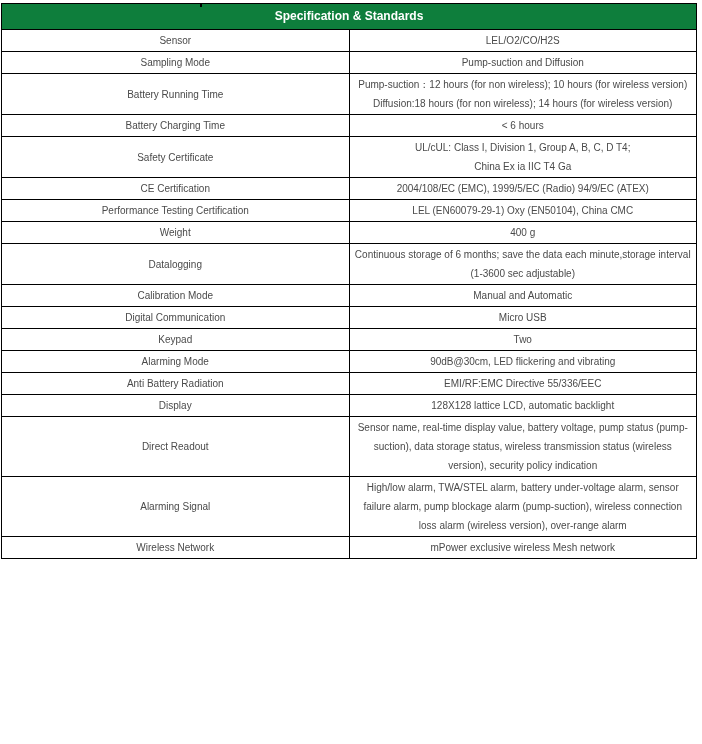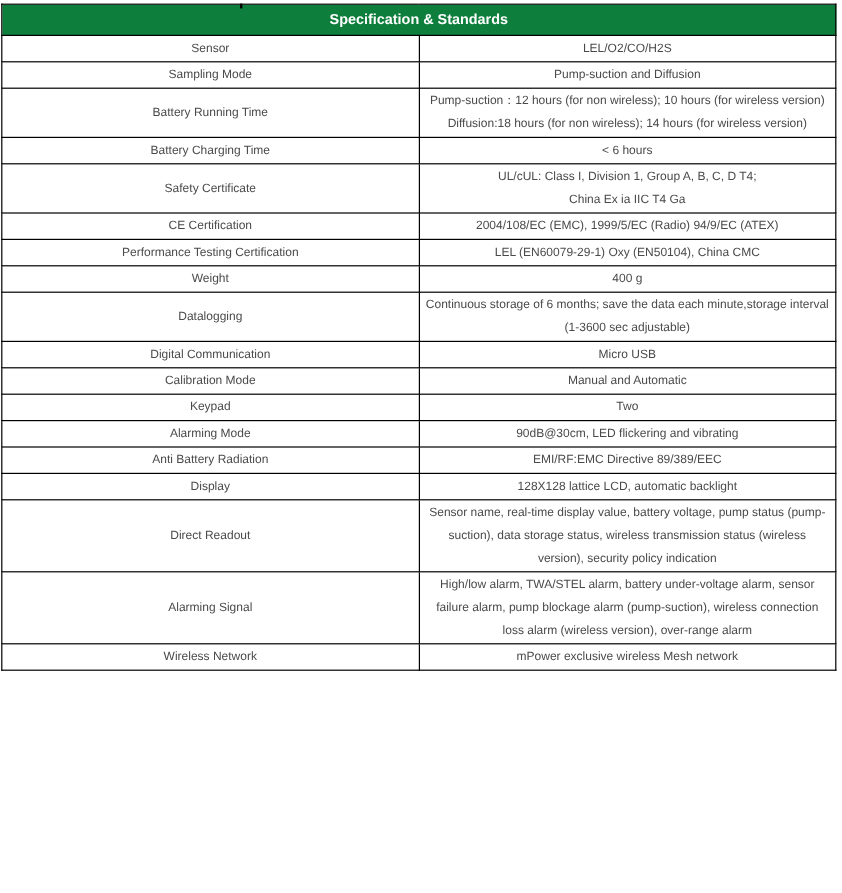--- a/index.html
+++ b/index.html
@@ -94,38 +94,38 @@
       </tr>
       <tr>
         <td class="col-label">Weight</td>
         <td class="col-value">400 g</td>
       </tr>
       <tr>
         <td class="col-label">Datalogging</td>
         <td class="col-value">Continuous storage of 6 months; save the data each minute,storage interval (1-3600 sec adjustable)</td>
       </tr>
       <tr>
+        <td class="col-label">Calibration Mode</td>
+        <td class="col-value">Manual and Automatic</td>
+      </tr>
+      <tr>
         <td class="col-label">Digital Communication</td>
         <td class="col-value">Micro USB</td>
-      </tr>
-      <tr>
-        <td class="col-label">Calibration Mode</td>
-        <td class="col-value">Manual and Automatic</td>
       </tr>
       <tr>
         <td class="col-label">Keypad</td>
         <td class="col-value">Two</td>
       </tr>
       <tr>
         <td class="col-label">Alarming Mode</td>
         <td class="col-value">90dB@30cm, LED flickering and vibrating</td>
       </tr>
       <tr>
         <td class="col-label">Anti Battery Radiation</td>
-        <td class="col-value">EMI/RF:EMC Directive 89/389/EEC</td>
+        <td class="col-value">EMI/RF:EMC Directive 55/336/EEC</td>
       </tr>
       <tr>
         <td class="col-label">Display</td>
         <td class="col-value">128X128 lattice LCD, automatic backlight</td>
       </tr>
       <tr>
         <td class="col-label">Direct Readout</td>
         <td class="col-value">Sensor name, real-time display value, battery voltage, pump status (pump-suction), data storage status, wireless transmission status (wireless version), security policy indication</td>
       </tr>
       <tr>

